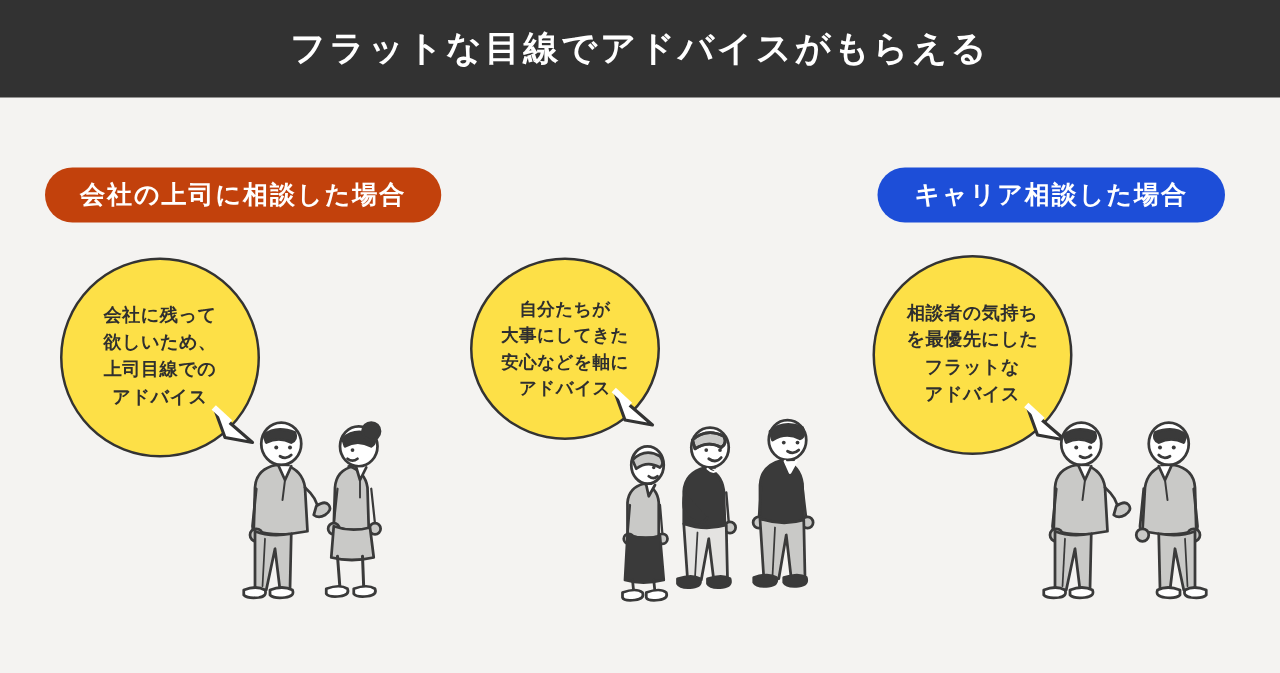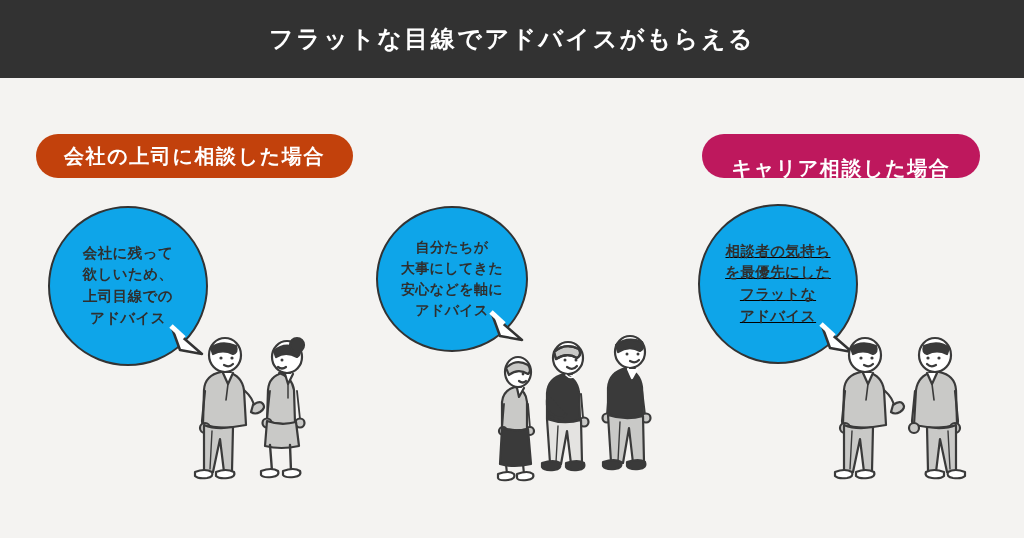--- a/index.html
+++ b/index.html
@@ -22,21 +22,21 @@
     top: 0;
     width: 1024px;
     height: 78px;
     background: #323232;
     display: flex;
     align-items: center;
     justify-content: center;
   }
   .header-title {
     color: #ffffff;
-    font-size: 24px;
+    font-size: 28px;
     font-weight: bold;
     letter-spacing: 2.5px;
     line-height: 1;
     white-space: nowrap;
   }
 
   
   .columns {
     position: absolute;
     left: 0;
@@ -67,40 +67,40 @@
   }
   .pill-label {
     color: #ffffff;
     font-size: 20px;
     font-weight: bold;
     letter-spacing: 1.6px;
     white-space: nowrap;
     line-height: 1;
   }
   .pill-gray  { background: #c2410c; }
-  .pill-green { background: #be185d; align-items: flex-end; }
+  .pill-green { background: #1d4ed8; }
 
   .col-0 .pill { left: 16px;  width: 317px; }
   .col-1 .pill { left: 37px;  width: 263px; }
   .col-2 .pill { left: 22px;  width: 278px; }
 
   
   .bubble-wrap {
     position: absolute;
   }
   .col-0 .bubble-wrap { left: 28px; top: 128px; }
   .col-1 .bubble-wrap { left: 16px; top: 128px; }
-  .col-2 .bubble-wrap { left: 18px; top: 126px; text-decoration: underline; }
+  .col-2 .bubble-wrap { left: 18px; top: 126px; }
 
   .bubble {
     position: relative;
     width: 160px;
     height: 160px;
     border-radius: 50%;
-    background: #0ea5e9;
+    background: #fde047;
     border: 2.5px solid #333333;
     display: flex;
     align-items: center;
     justify-content: center;
     box-sizing: border-box;
   }
   .bubble-2 { width: 152px; height: 146px; }
 
   .bubble-text {
     text-align: center;

